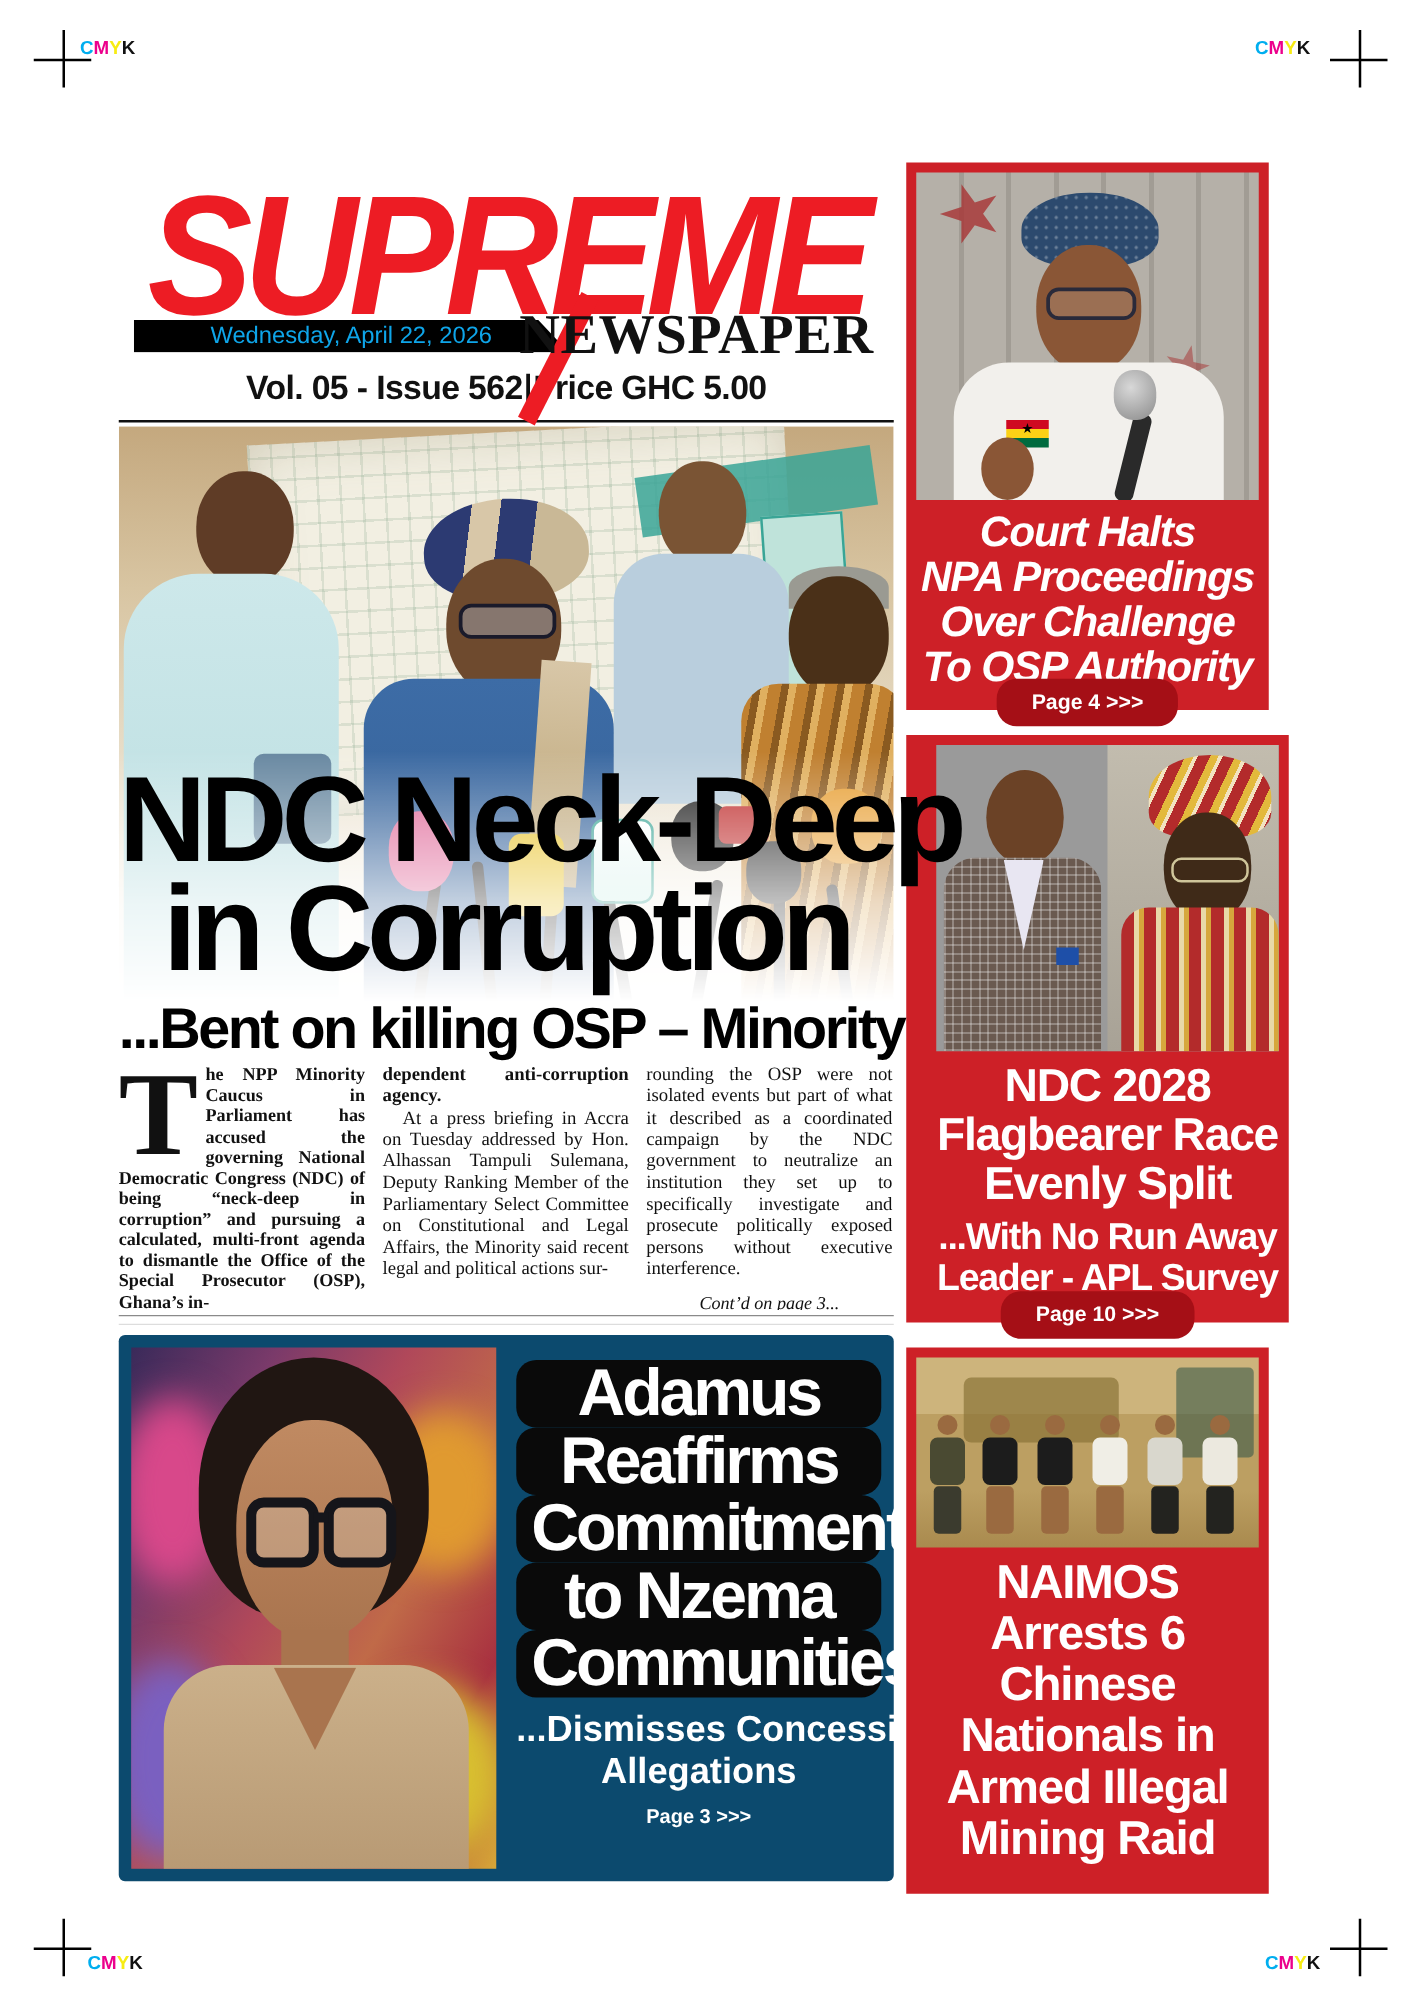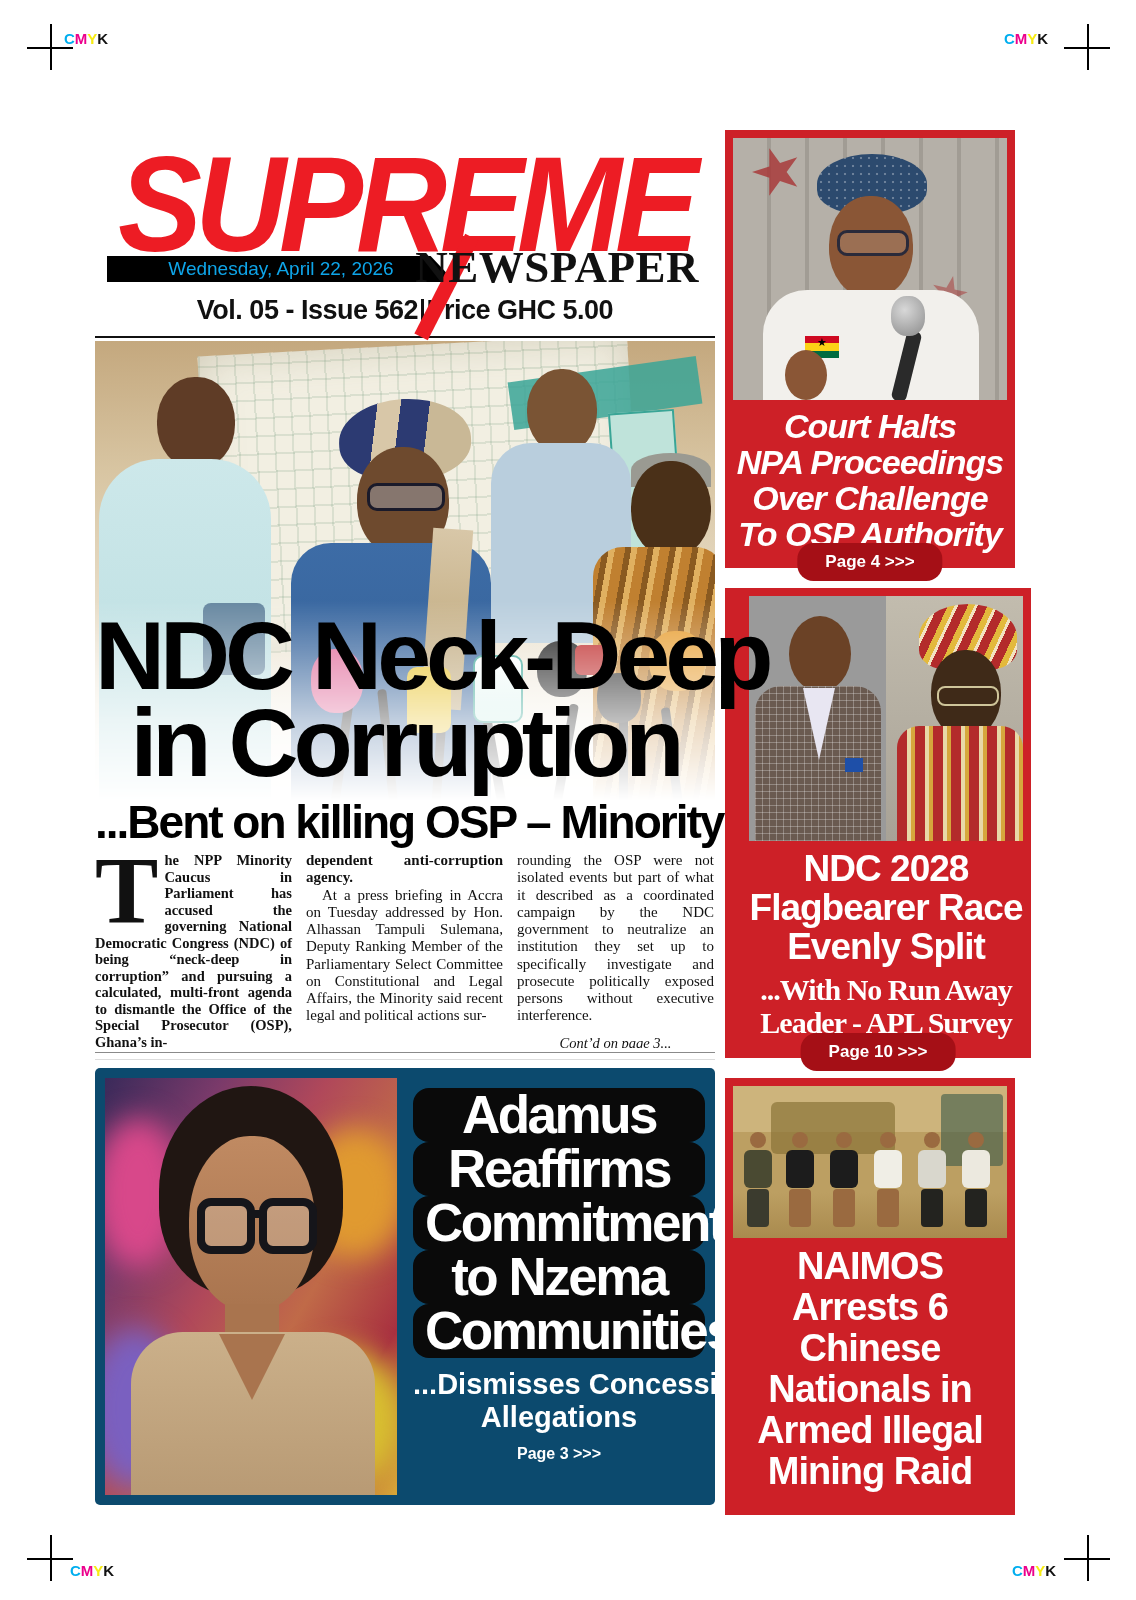--- a/index.html
+++ b/index.html
@@ -145,21 +145,21 @@
   .tank{left:208px;top:8px;width:62px;height:72px;background:#3a5a4a;opacity:.6;border-radius:4px;}
   .fig{top:46px;width:34px;height:100px;}
   .fig div{position:static;margin:0 auto;}
   .fig .head{width:16px;height:16px;border-radius:50%;background:#9a6a40;}
   .fig .torso{width:28px;height:38px;border-radius:6px;margin-top:2px;}
   .fig .lower{width:22px;height:38px;border-radius:4px;margin-top:1px;}
   .sb-head{font-weight:700;line-height:1.06;letter-spacing:-1px;white-space:nowrap;}
   .sb1 .sb-head{font-size:34px;margin-top:4px;font-style:italic;}
   .sb2 .sb-head{font-size:37px;margin-top:2px;}
   .sb3 .sb-head{font-size:38px;margin-top:8px;line-height:1.08;}
-  .sb-sub{font-weight:700;font-size:30px;line-height:1.1;letter-spacing:-1px;margin-top:6px;white-space:nowrap;font-family:Liberation Serif, serif;}
+  .sb-sub{font-weight:700;font-size:30px;line-height:1.1;letter-spacing:-1px;margin-top:6px;white-space:nowrap;}
   .page-btn{position:absolute;left:50%;transform:translateX(-50%);bottom:-13px;background:#a50f16;
       color:#fff;font-weight:700;font-size:17px;padding:9px 28px;border-radius:16px;white-space:nowrap;z-index:2;}
   .line{display:block;}
 </style>
 </head>
 <body>
 
 <div class="page">
 
   <div class="cross" style="left:27px;top:24px;"></div>

